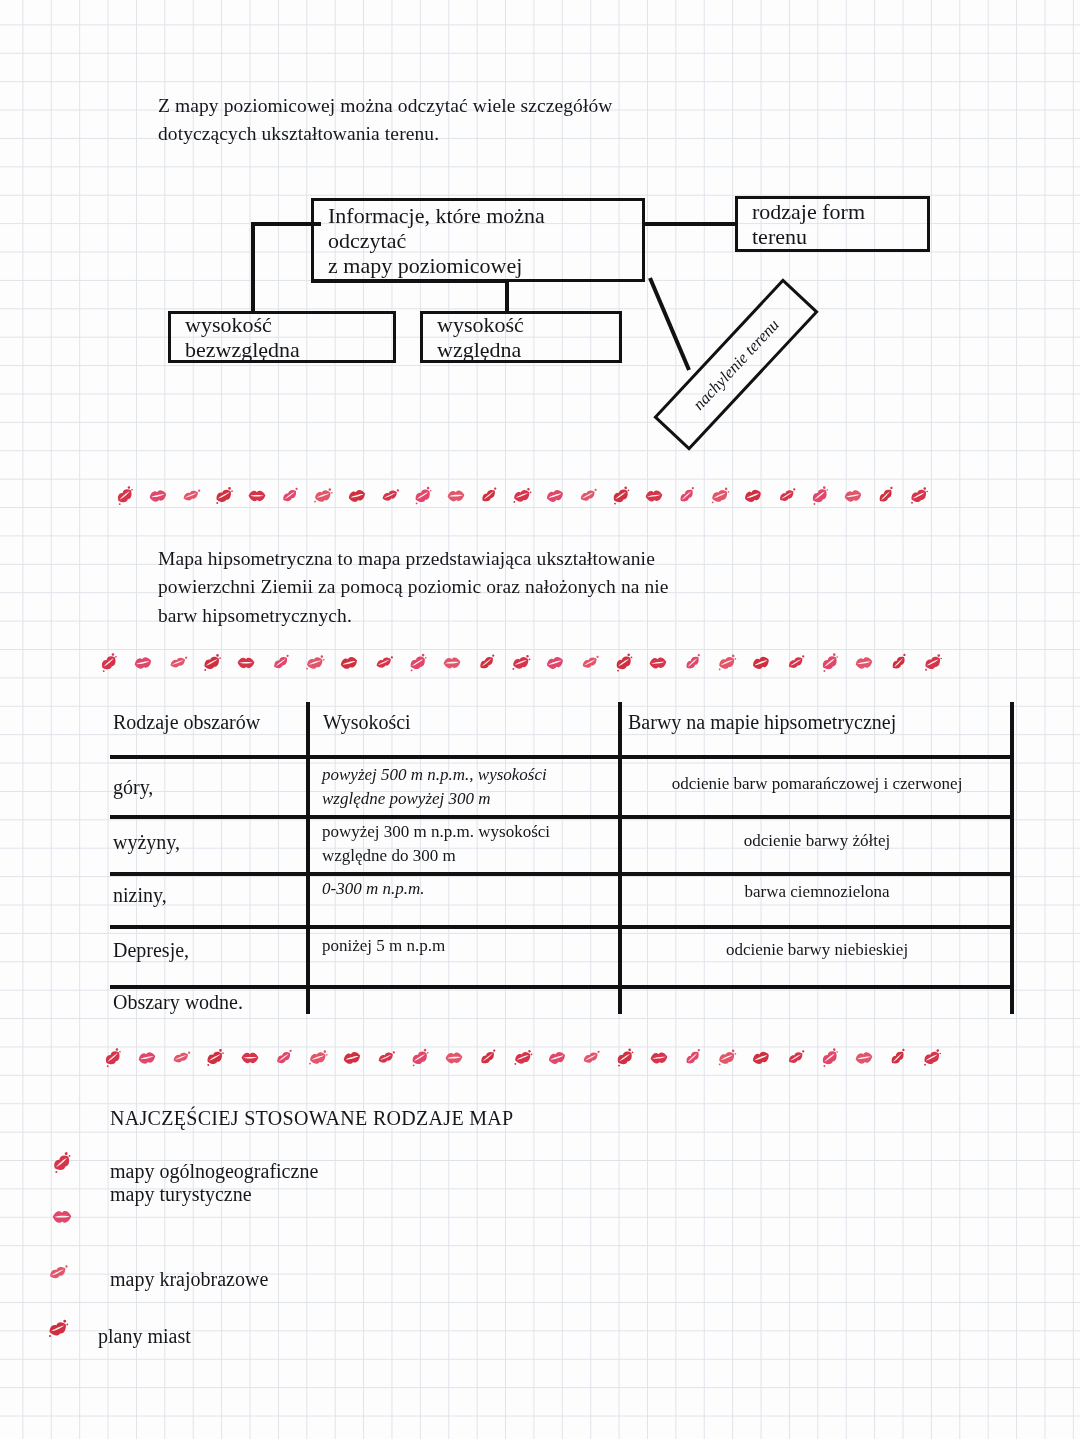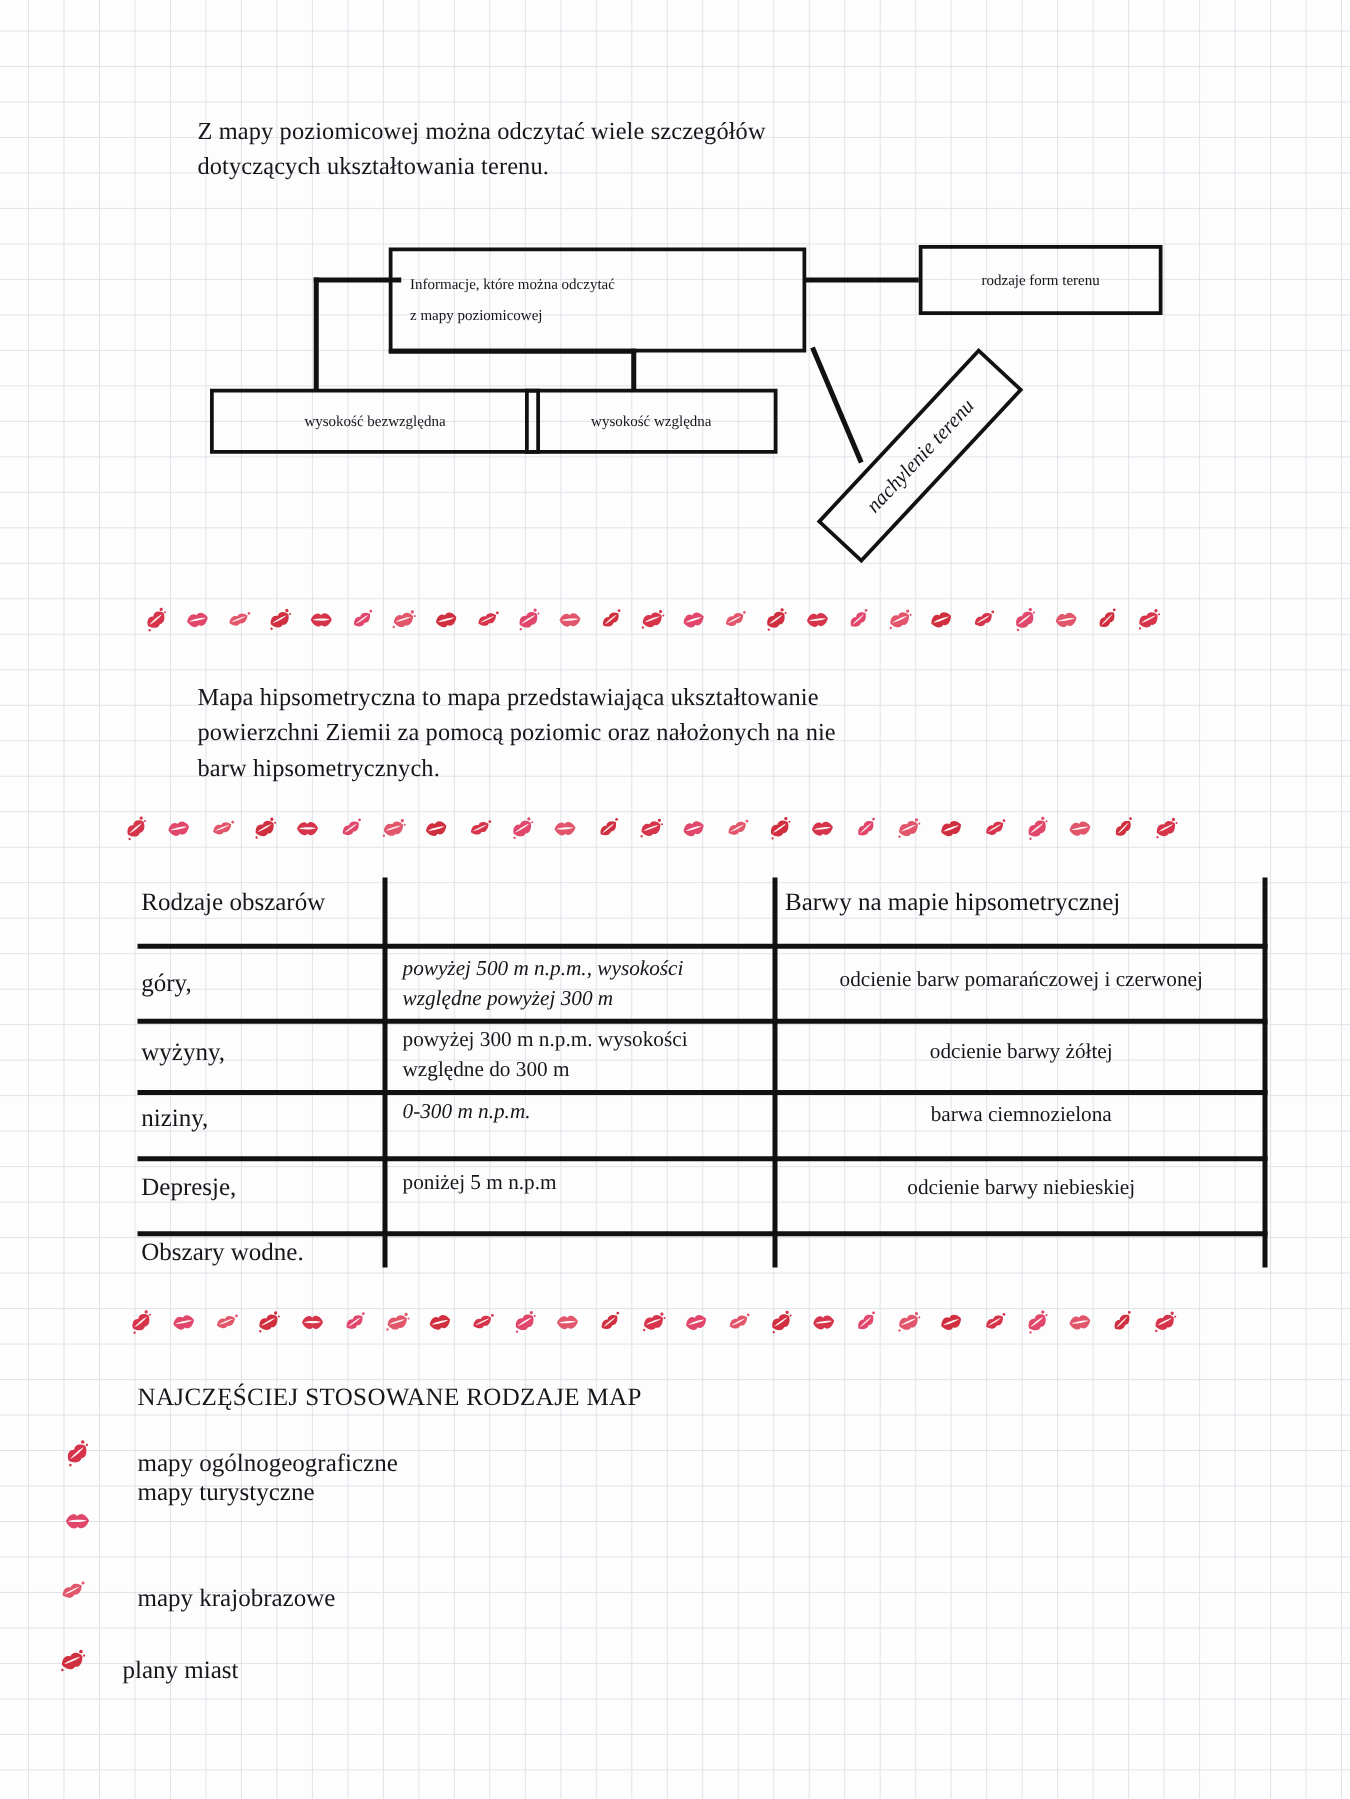--- a/index.html
+++ b/index.html
@@ -32,21 +32,21 @@
   }
   
   .dbox{
     position:absolute;
     border:3.5px solid #111;
     background:transparent;
     box-sizing:border-box;
     display:flex;
     align-items:center;
     justify-content:center;
-    font-size:12px;
+    font-size:22px;
     line-height:25px;
     color:#15161a;
   }
   .dbox.left-al{justify-content:flex-start;}
   .dbox .inner{padding:0 14px;white-space:pre-line;}
   .rot{
     transform:rotate(-47deg);
     transform-origin:center center;
     font-style:italic;
     font-size:16.5px;
@@ -101,21 +101,21 @@
 
     <div class="dbox left-al" style="left:311px; top:198px; width:334px; height:84px;">
       <span class="inner">Informacje, które można odczytać
 z mapy poziomicowej</span>
     </div>
 
     <div class="dbox" style="left:735px; top:196px; width:195px; height:56px;">
       <span class="inner">rodzaje form terenu</span>
     </div>
 
-    <div class="dbox" style="left:168px; top:311px; width:264px; height:52px;">
+    <div class="dbox" style="left:168px; top:311px; width:228px; height:52px;">
       <span class="inner">wysokość bezwzględna</span>
     </div>
 
     <div class="dbox" style="left:420px; top:311px; width:202px; height:52px;">
       <span class="inner">wysokość względna</span>
     </div>
 
     <div class="dbox rot" style="left:641px; top:340px; width:190px; height:49px;">
       <span class="inner">nachylenie terenu</span>
     </div>
@@ -607,20 +607,21 @@
     <div class="vline" style="left:618px; top:702px; height:312px;"></div>
     <div class="vline" style="left:1010px; top:702px; height:312px;"></div>
 
     <div class="hline" style="left:110px; top:755px; width:904px;"></div>
     <div class="hline" style="left:110px; top:815px; width:904px;"></div>
     <div class="hline" style="left:110px; top:872px; width:904px;"></div>
     <div class="hline" style="left:110px; top:925px; width:904px;"></div>
     <div class="hline" style="left:110px; top:985px; width:904px;"></div>
 
     <div class="cell c1" style="left:113px; top:710px; width:190px;">Rodzaje obszarów</div>
+    <div class="cell c1" style="left:323px; top:710px; width:280px;">Wysokości</div>
     <div class="cell c1" style="left:628px; top:710px; width:380px;">Barwy na mapie hipsometrycznej</div>
 
     <div class="cell c1" style="left:113px; top:775px; width:185px;">góry,</div>
     <div class="cell" style="left:322px; top:763px; width:292px;font-style:italic;">powyżej 500 m n.p.m., wysokości
 względne powyżej 300 m</div>
     <div class="cell center" style="left:626px; top:772px; width:382px;">odcienie barw pomarańczowej i czerwonej</div>
 
     <div class="cell c1" style="left:113px; top:830px; width:185px;">wyżyny,</div>
     <div class="cell" style="left:322px; top:820px; width:292px;">powyżej 300 m n.p.m. wysokości
 względne do 300 m</div>

